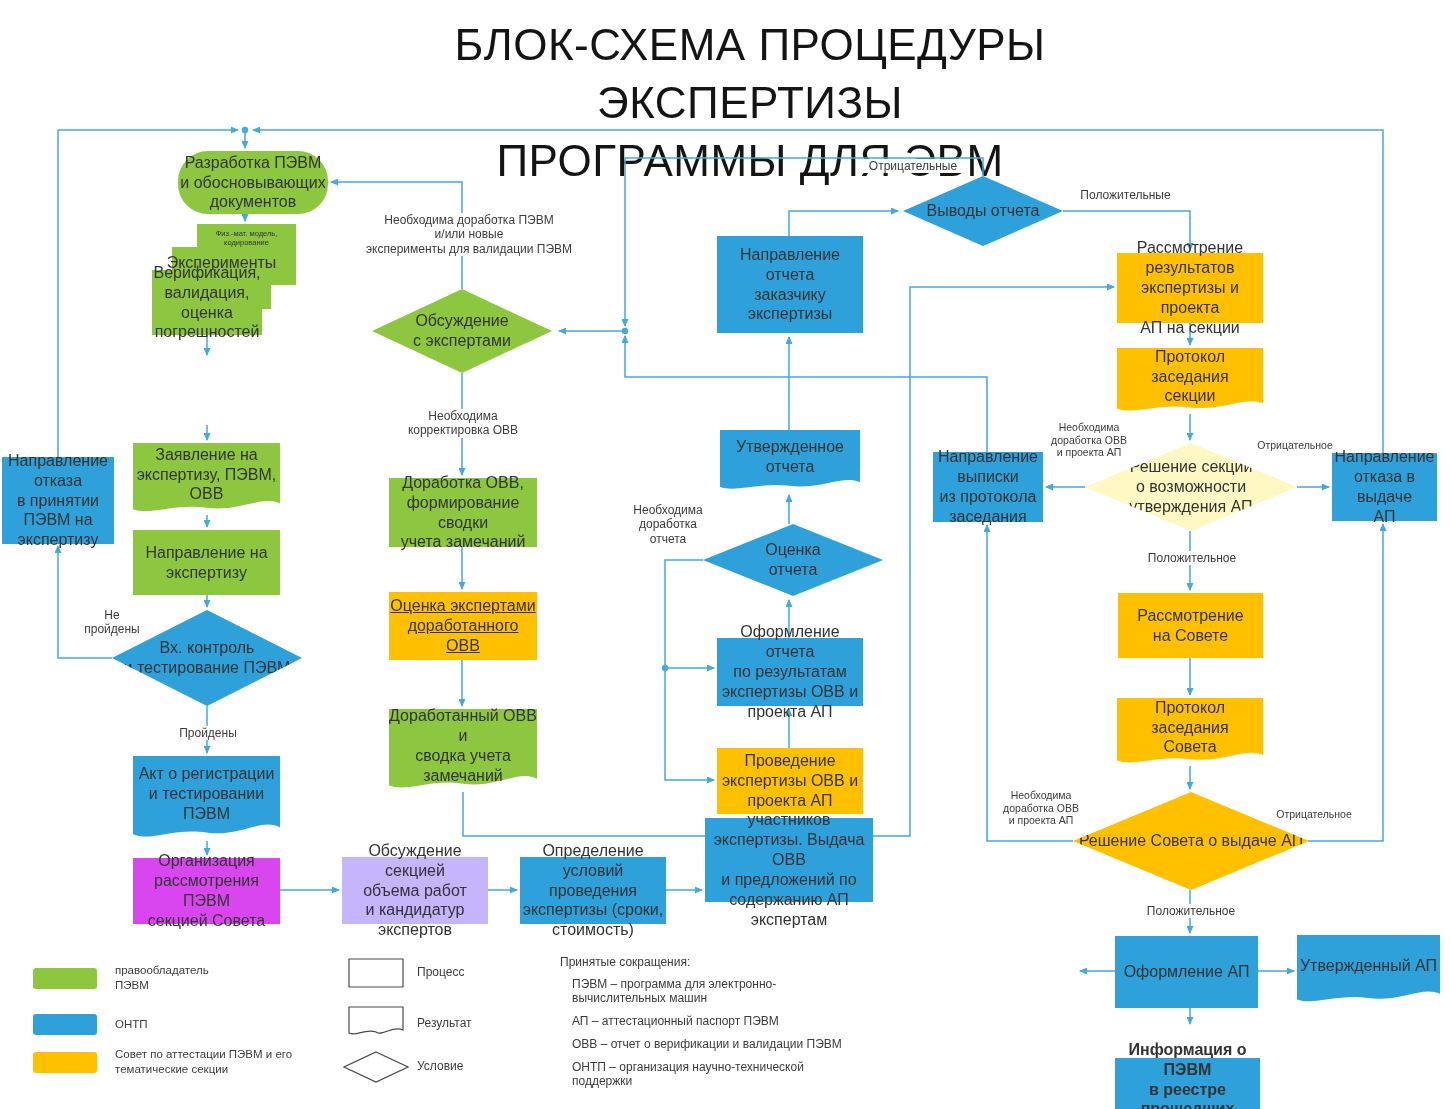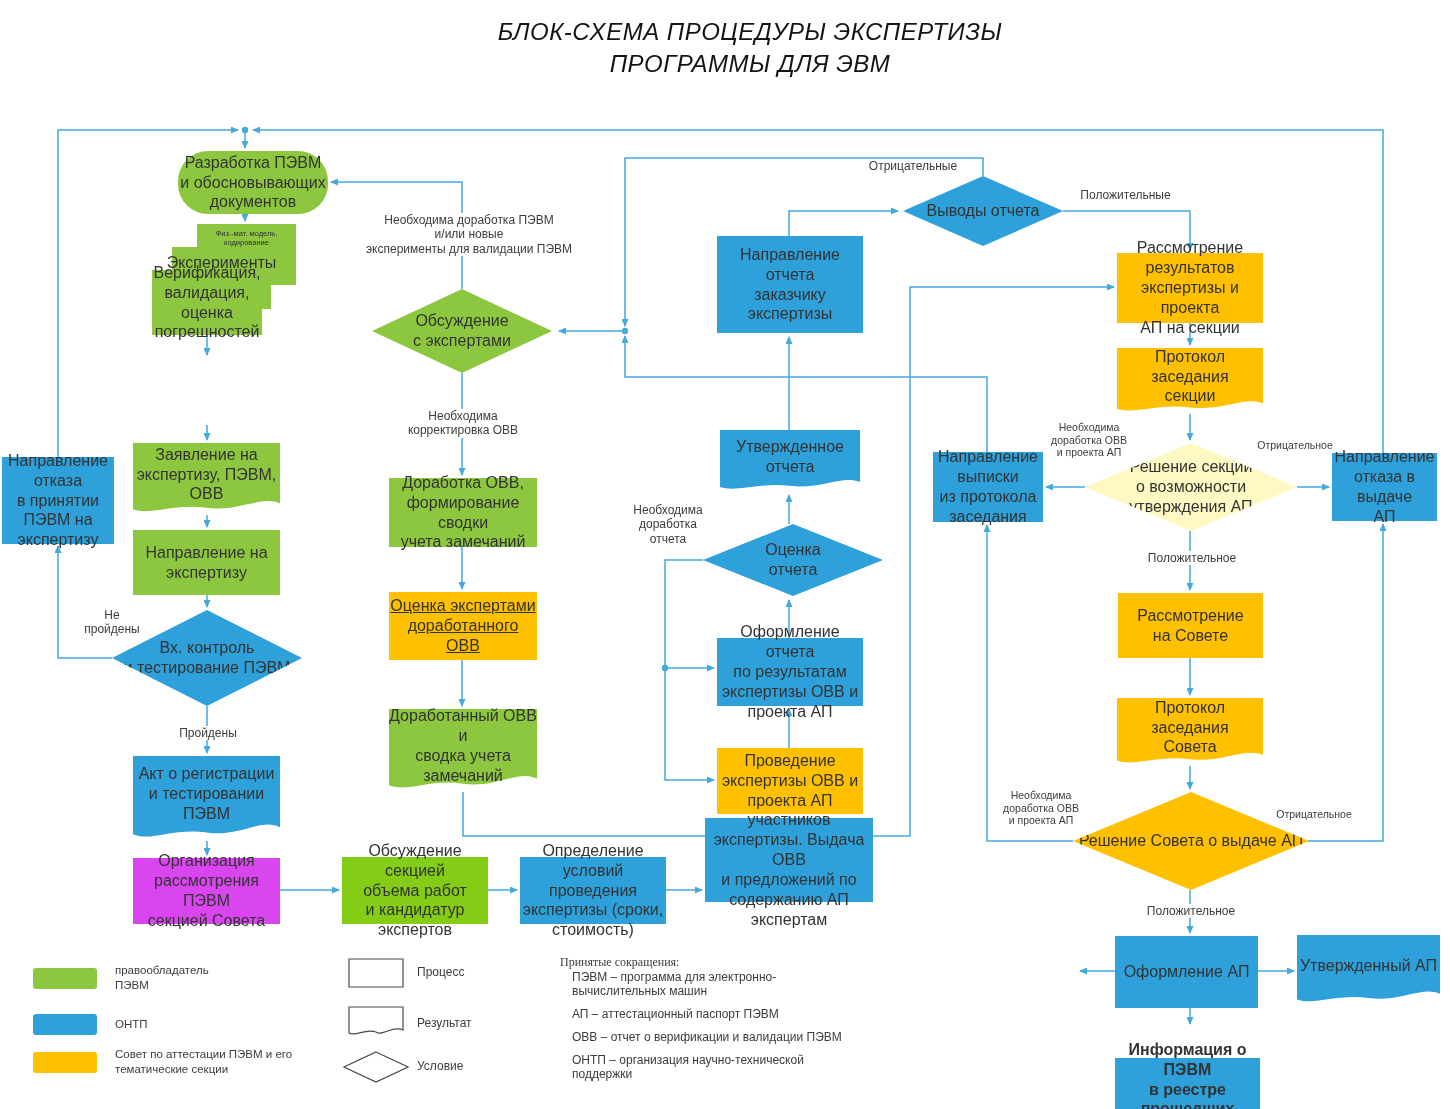--- a/index.html
+++ b/index.html
@@ -1,35 +1,35 @@
 <!DOCTYPE html>
 <html><head>
 <meta charset="utf-8">
 <style>
   html,body{margin:0;padding:0;background:#fff;}
   #stage{position:relative;width:1450px;height:1109px;background:#fff;overflow:hidden;
          font-family:"Liberation Sans",sans-serif;}
   .title{position:absolute;left:300px;top:16px;width:900px;text-align:center;
-         font-size:24px;line-height:1.32;color:#141414;letter-spacing:.5px;font-style:italic;}
+         font-size:44px;line-height:1.32;color:#141414;letter-spacing:.5px;}
   #edges{position:absolute;left:0;top:0;z-index:1;}
   .node{position:absolute;z-index:2;display:flex;align-items:center;justify-content:center;
         text-align:center;font-size:16px;line-height:1.24;color:#333;white-space:pre-line;}
   .node.vtop{align-items:flex-start;}
   .stadium{border-radius:30px;}
   .diamond{clip-path:polygon(50% 0,100% 50%,50% 100%,0 50%);}
   .doc{background:transparent!important;}
   .doc>svg{position:absolute;left:0;top:0;width:100%;height:100%;}
   .doc>.lbl{position:relative;padding-bottom:9px;}
   .elabel{position:absolute;z-index:3;text-align:center;font-size:12px;line-height:1.2;
           color:#3c3c3c;background:#fff;white-space:pre-line;padding:0 1px;}
   .lg-swatch{position:absolute;z-index:2;}
   .lg-text{position:absolute;z-index:2;font-size:11.5px;line-height:1.3;color:#3c3c3c;white-space:pre-line;}
   .lg-shape{position:absolute;z-index:2;}
   .abbr{position:absolute;z-index:2;left:560px;top:955px;width:345px;font-size:12px;color:#3c3c3c;}
-  .abbr .hd{font-family:Liberation Serif, serif;}
+  .abbr .hd{margin-bottom:8px;}
   .abbr .it{margin-bottom:9px;white-space:pre-line;margin-left:12px;}
 </style>
 </head>
 <body>
 
 <div id="stage">
   <div class="title">
     <div>БЛОК-СХЕМА ПРОЦЕДУРЫ ЭКСПЕРТИЗЫ</div>
     <div>ПРОГРАММЫ ДЛЯ ЭВМ</div>
   </div>
@@ -120,21 +120,21 @@
 в принятии
 ПЭВМ на
 экспертизу</div>
     <div class="node doc" style="left: 133px; top: 756px; width: 147px; height: 85px;"><svg viewBox="0 0 100 100" preserveAspectRatio="none">
         <path d="M0,0 H100 V84 C88,72 72,96 50,90 C28,84 12,101 0,92 Z" fill="#2EA0DA"></path>
       </svg><span class="lbl">Акт о регистрации
 и тестировании ПЭВМ</span></div>
     <div class="node " style="left: 133px; top: 858px; width: 147px; height: 66px; background: #d946ef;">Организация
 рассмотрения ПЭВМ
 секцией Совета</div>
-    <div class="node " style="left: 342px; top: 857px; width: 146px; height: 67px; background: #84cc16;">Обсуждение секцией
+    <div class="node " style="left: 342px; top: 857px; width: 146px; height: 67px; background: #c4b5fd;">Обсуждение секцией
 объема работ
 и кандидатур
 экспертов</div>
     <div class="node " style="left: 520px; top: 857px; width: 146px; height: 67px; background: rgb(46, 160, 218);">Определение условий
 проведения
 экспертизы (сроки,
 стоимость)</div>
     <div class="node " style="left: 705px; top: 818px; width: 168px; height: 84px; background: rgb(46, 160, 218);">Утверждение участников
 экспертизы. Выдача ОВВ
 и предложений по

